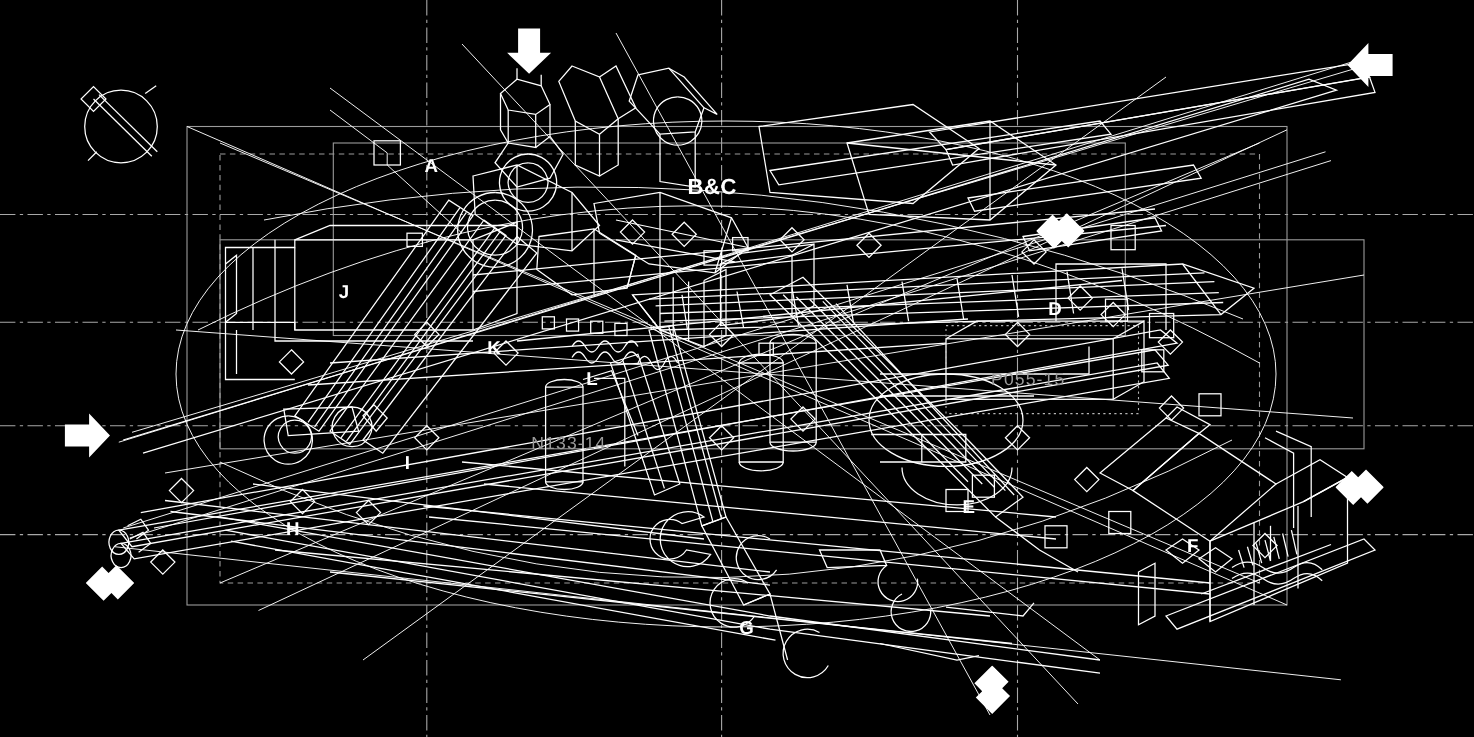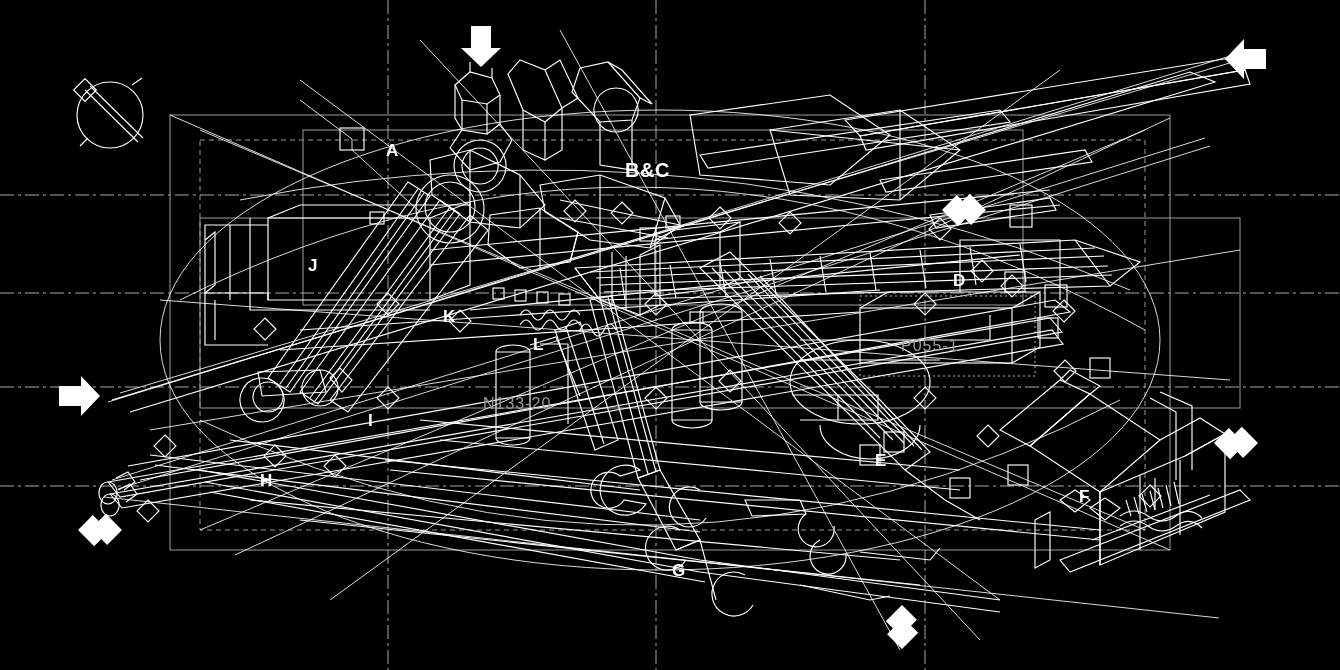--- a/index.html
+++ b/index.html
@@ -342,16 +342,16 @@
   <span class="lbl" style="left:953px;top:272px;">D</span>
   <span class="lbl" style="left:875px;top:452px;">E</span>
   <span class="lbl" style="left:1079px;top:488px;">F</span>
   <span class="lbl" style="left:672px;top:562px;">G</span>
   <span class="lbl" style="left:260px;top:472px;">H</span>
   <span class="lbl" style="left:368px;top:412px;">I</span>
   <span class="lbl" style="left:308px;top:257px;">J</span>
   <span class="lbl" style="left:443px;top:308px;">K</span>
   <span class="lbl" style="left:533px;top:336px;">L</span>
 
-  <span class="lbl dim" style="left:901px;top:338px;">P055-1</span>
-  <span class="lbl dim" style="left:483px;top:396px;">N133-20</span>
+  <span class="lbl dim" style="left:901px;top:338px;">P055-15</span>
+  <span class="lbl dim" style="left:483px;top:396px;">N133-14</span>
 
 </div>
 
 </body></html>

